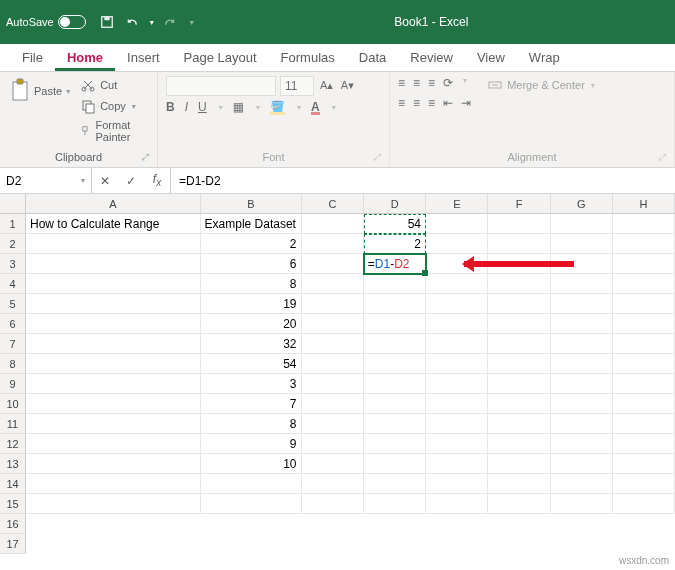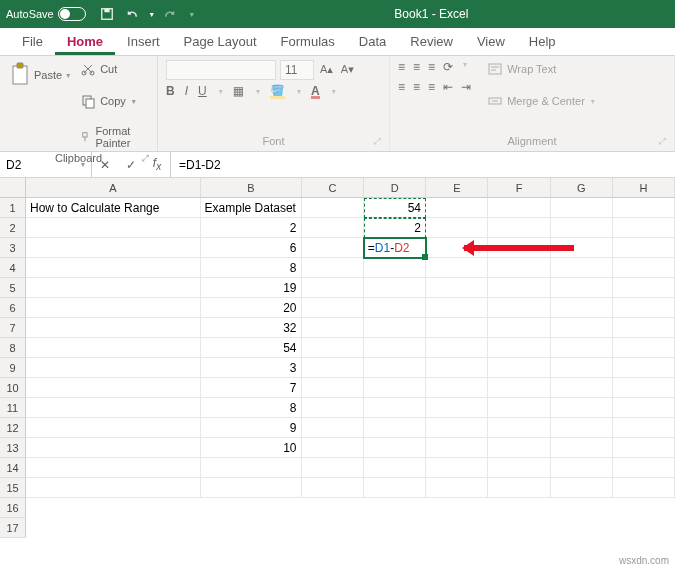--- a/index.html
+++ b/index.html
@@ -1,39 +1,39 @@
 <!DOCTYPE html>
 <html><head>
 <meta charset="utf-8">
 <style>
 * { box-sizing: border-box; margin: 0; padding: 0; font-family: "Segoe UI", Arial, sans-serif; }
 body { width: 675px; height: 570px; background: #fff; overflow: hidden; font-size: 12px; position: relative; }
 
 
-.titlebar { height: 28px; background: #217346; color: #fff; display: flex; align-items: center; padding: 0 6px; }
+.titlebar { height: 44px; background: #217346; color: #fff; display: flex; align-items: center; padding: 0 6px; }
 .titlebar .autosave { display: flex; align-items: center; gap: 4px; font-size: 11px; }
 .toggle { width: 28px; height: 14px; border: 1px solid #fff; border-radius: 7px; position: relative; }
 .toggle::after { content:""; position:absolute; width:10px; height:10px; border-radius:50%; background:#fff; left:1px; top:1px; }
 .qat { display:flex; gap:10px; margin-left:14px; align-items:center; }
 .qat-icon { width:14px; height:14px; opacity:.9; }
 .title-center { flex:1; text-align:center; font-size:12px; }
 
 
 .tabs { height: 28px; background: #fff; display:flex; align-items:flex-end; padding: 0 10px; border-bottom: 1px solid #d4d4d4; }
 .tab { padding: 6px 12px; font-size: 13px; color: #5c5c5c; cursor:pointer; }
 .tab.active { color: #be185d; border-bottom: 3px solid #217346; font-weight:600; padding-bottom:3px; }
 
 
 .ribbon { height: 96px; background: #f3f2f1; border-bottom: 1px solid #d4d4d4; display:flex; }
 .group { border-right: 1px solid #e1dfdd; padding: 4px 8px 2px; display:flex; flex-direction:column; justify-content:space-between; }
 .group-body { display:flex; gap:6px; align-items:flex-start; }
 .group-label { text-align:center; font-size:11px; color:#5f5f5f; padding:2px 0; position:relative; }
 .group-label .launcher { position:absolute; right:0; bottom:2px; font-size:9px; color:#888; }
 .big-btn { display:flex; flex-direction:row; align-items:center; gap:2px; padding:2px; color:#5f5f5f; font-size:11px; }
-.stack { display:flex; flex-direction:column; gap:14px; }
+.stack { display:flex; flex-direction:column; gap:3px; }
 .thin { display:flex; align-items:center; gap:4px; font-size:11px; color:#5f5f5f; padding:1px 2px; }
 .icon { width:16px; height:16px; display:inline-block; }
 .dd { font-size:8px; color:#999; margin-left:2px; }
 
 
 .fbar { height: 26px; border-bottom:1px solid #d4d4d4; display:flex; align-items:stretch; }
 .namebox { width: 92px; border-right:1px solid #ccc; display:flex; align-items:center; padding:0 6px; justify-content:space-between; background:#fff; font-size:12px; }
 .fx-btns { display:flex; align-items:center; border-right:1px solid #ccc; }
 .fx-btn { width:26px; display:flex; align-items:center; justify-content:center; color:#5f5f5f; }
 .fx-input { flex:1; display:flex; align-items:center; padding:0 8px; background:#fff; font-size:12px; }
@@ -97,21 +97,21 @@
 
 <div class="tabs">
   <div class="tab">File</div>
   <div class="tab active">Home</div>
   <div class="tab">Insert</div>
   <div class="tab">Page Layout</div>
   <div class="tab">Formulas</div>
   <div class="tab">Data</div>
   <div class="tab">Review</div>
   <div class="tab">View</div>
-  <div class="tab">Help</div>
+  <div class="tab">Wrap</div>
 </div>
 
 <div class="ribbon">
   <div class="group" style="width:158px">
     <div class="group-body">
       <div class="big-btn">
         <svg class="icon" style="width:22px;height:26px" viewBox="0 0 22 26">
             <rect x="3" y="4" width="14" height="18" fill="#fff" stroke="#888"></rect>
             <rect x="7" y="1" width="6" height="5" rx="1" fill="#c19c00" stroke="#888"></rect>
           </svg>
@@ -187,27 +187,20 @@
           <span>≡</span>
           <span>≡</span>
           <span>≡</span>
           <span>⇤</span>
           <span>⇥</span>
         </div>
       </div>
       <div class="stack">
         <div class="thin">
             <svg class="icon" viewBox="0 0 16 16">
-              <rect x="2" y="3" width="12" height="10" fill="none" stroke="#777"></rect>
-              <path d="M4 6h8M4 9h5" stroke="#777"></path>
-            </svg>
-            <span>Wrap Text</span>
-          </div>
-        <div class="thin">
-            <svg class="icon" viewBox="0 0 16 16">
               <rect x="2" y="5" width="12" height="6" fill="none" stroke="#777"></rect>
               <path d="M5 8h6" stroke="#777"></path>
             </svg>
             <span>Merge &amp; Center</span>
             <span class="dd">▾</span>
           </div>
       </div>
     </div>
     <div class="group-label"><span>Alignment</span><span class="launcher">⤢</span></div>
   </div>

